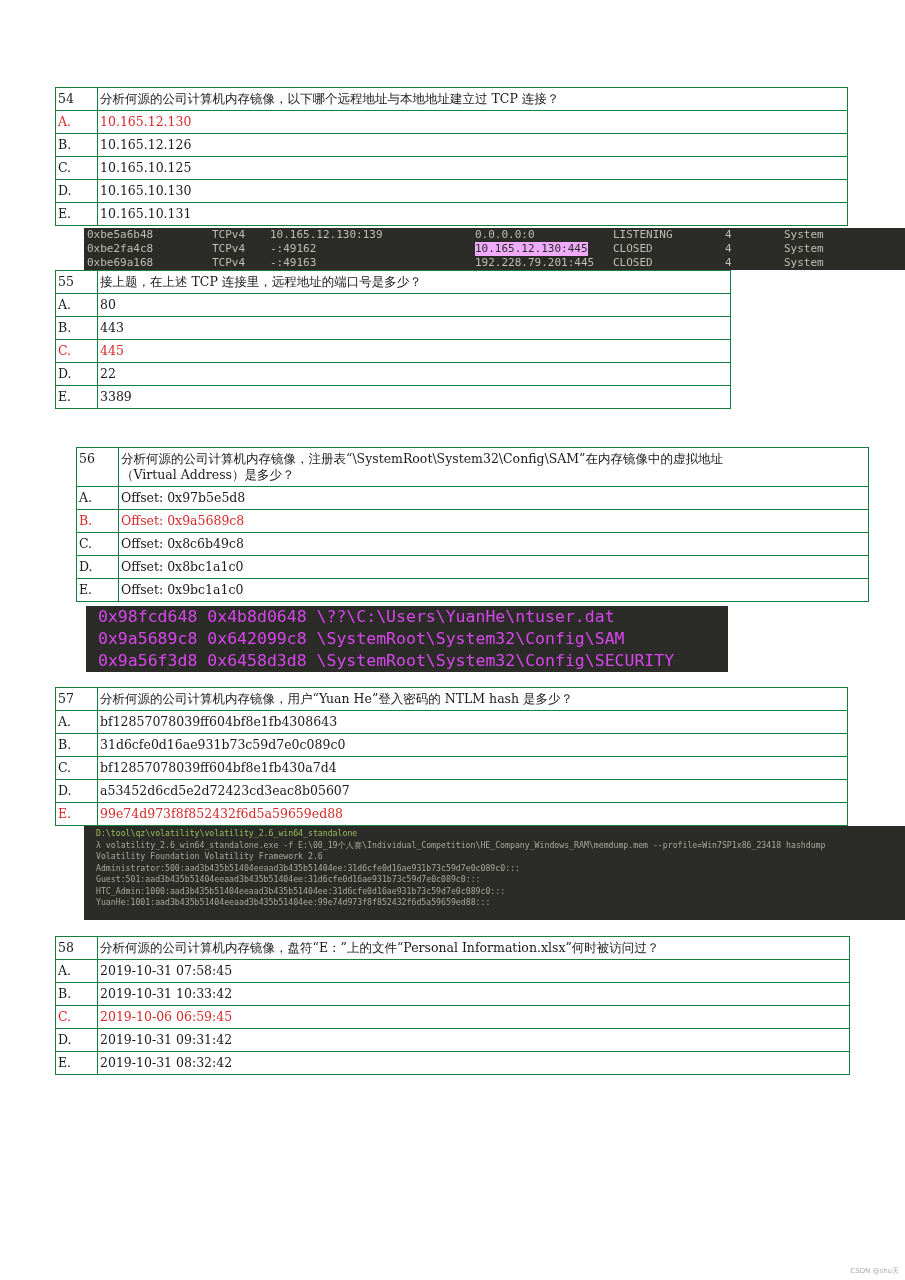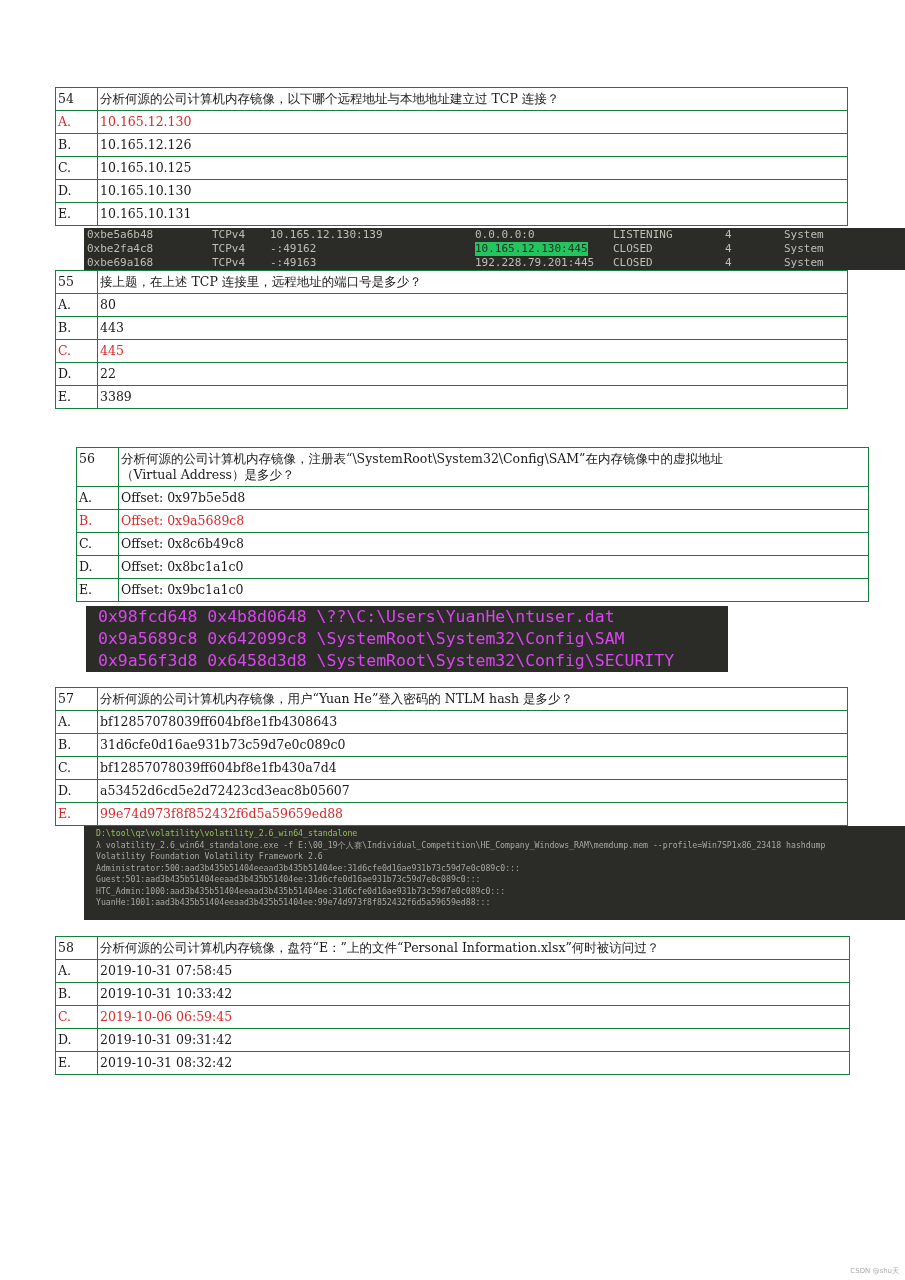--- a/index.html
+++ b/index.html
@@ -5,21 +5,21 @@
   html,body{margin:0;padding:0;background:#ffffff;}
   body{width:905px;height:1280px;position:relative;overflow:hidden;font-family:"DejaVu Serif","Liberation Serif",serif;color:#1a1a1a;}
   .qtable{position:absolute;left:55px;border-collapse:collapse;border:1px solid #444;}
   .qtable td{border:1px solid #15803d;font-size:12.5px;line-height:16px;padding:3px 2px 3px 2px;vertical-align:top;font-family:"DejaVu Serif","Liberation Serif",serif;}
   .qtable td.num{width:37px;}
   .qtable td.txt{padding-left:2px;}
   .qtable tr.opt td{height:16px;}
   .red{color:#d62a2a;}
   .term{position:absolute;background:#2b2b27;color:#bfbfb8;font-family:"DejaVu Sans Mono","Liberation Mono",monospace;overflow:hidden;margin-left:39px;}
   .term .row{white-space:pre;position:relative;}
-  .hl{background:#22c55e;color:#2b2b27;}
+  .hl{background:#f0abfc;color:#2b2b27;}
   .green{color:#9bbd5a;}
   .footer{position:absolute;right:6px;bottom:4px;font-size:7px;color:#aaa;font-family:"DejaVu Sans",sans-serif;}
 </style>
 </head>
 <body>
 
 <table class="qtable" style="top:87px;width:793px;">
   <tbody>
       <tr>
         <td class="num">54</td>
@@ -47,21 +47,21 @@
       </tr>
 </tbody>
   </table>
 
 <div class="term" style="left:45px;top:228px;width:850px;height:42px;font-size:11px;line-height:14px;">
   <div class="row"><span style="position:absolute;left:3px;">0xbe5a6b48</span><span style="position:absolute;left:128px;">TCPv4</span><span style="position:absolute;left:186px;">10.165.12.130:139</span><span style="position:absolute;left:391px;">0.0.0.0:0</span><span style="position:absolute;left:529px;">LISTENING</span><span style="position:absolute;left:641px;">4</span><span style="position:absolute;left:700px;">System</span>&nbsp;</div>
   <div class="row"><span style="position:absolute;left:3px;">0xbe2fa4c8</span><span style="position:absolute;left:128px;">TCPv4</span><span style="position:absolute;left:186px;">-:49162</span><span class="hl" style="position:absolute;left:391px;">10.165.12.130:445</span><span style="position:absolute;left:529px;">CLOSED</span><span style="position:absolute;left:641px;">4</span><span style="position:absolute;left:700px;">System</span>&nbsp;</div>
   <div class="row"><span style="position:absolute;left:3px;">0xbe69a168</span><span style="position:absolute;left:128px;">TCPv4</span><span style="position:absolute;left:186px;">-:49163</span><span style="position:absolute;left:391px;">192.228.79.201:445</span><span style="position:absolute;left:529px;">CLOSED</span><span style="position:absolute;left:641px;">4</span><span style="position:absolute;left:700px;">System</span>&nbsp;</div>
 </div>
 
-<table class="qtable" style="top:270px;width:793px;padding-left:42px;">
+<table class="qtable" style="top:270px;width:676px;padding-left:42px;">
   <tbody>
       <tr>
         <td class="num">55</td>
         <td class="txt">接上题，在上述 TCP 连接里，远程地址的端口号是多少？</td>
       </tr>
   <tr class="opt">
         <td>A.</td>
         <td>80</td>
       </tr>
   <tr class="opt">

